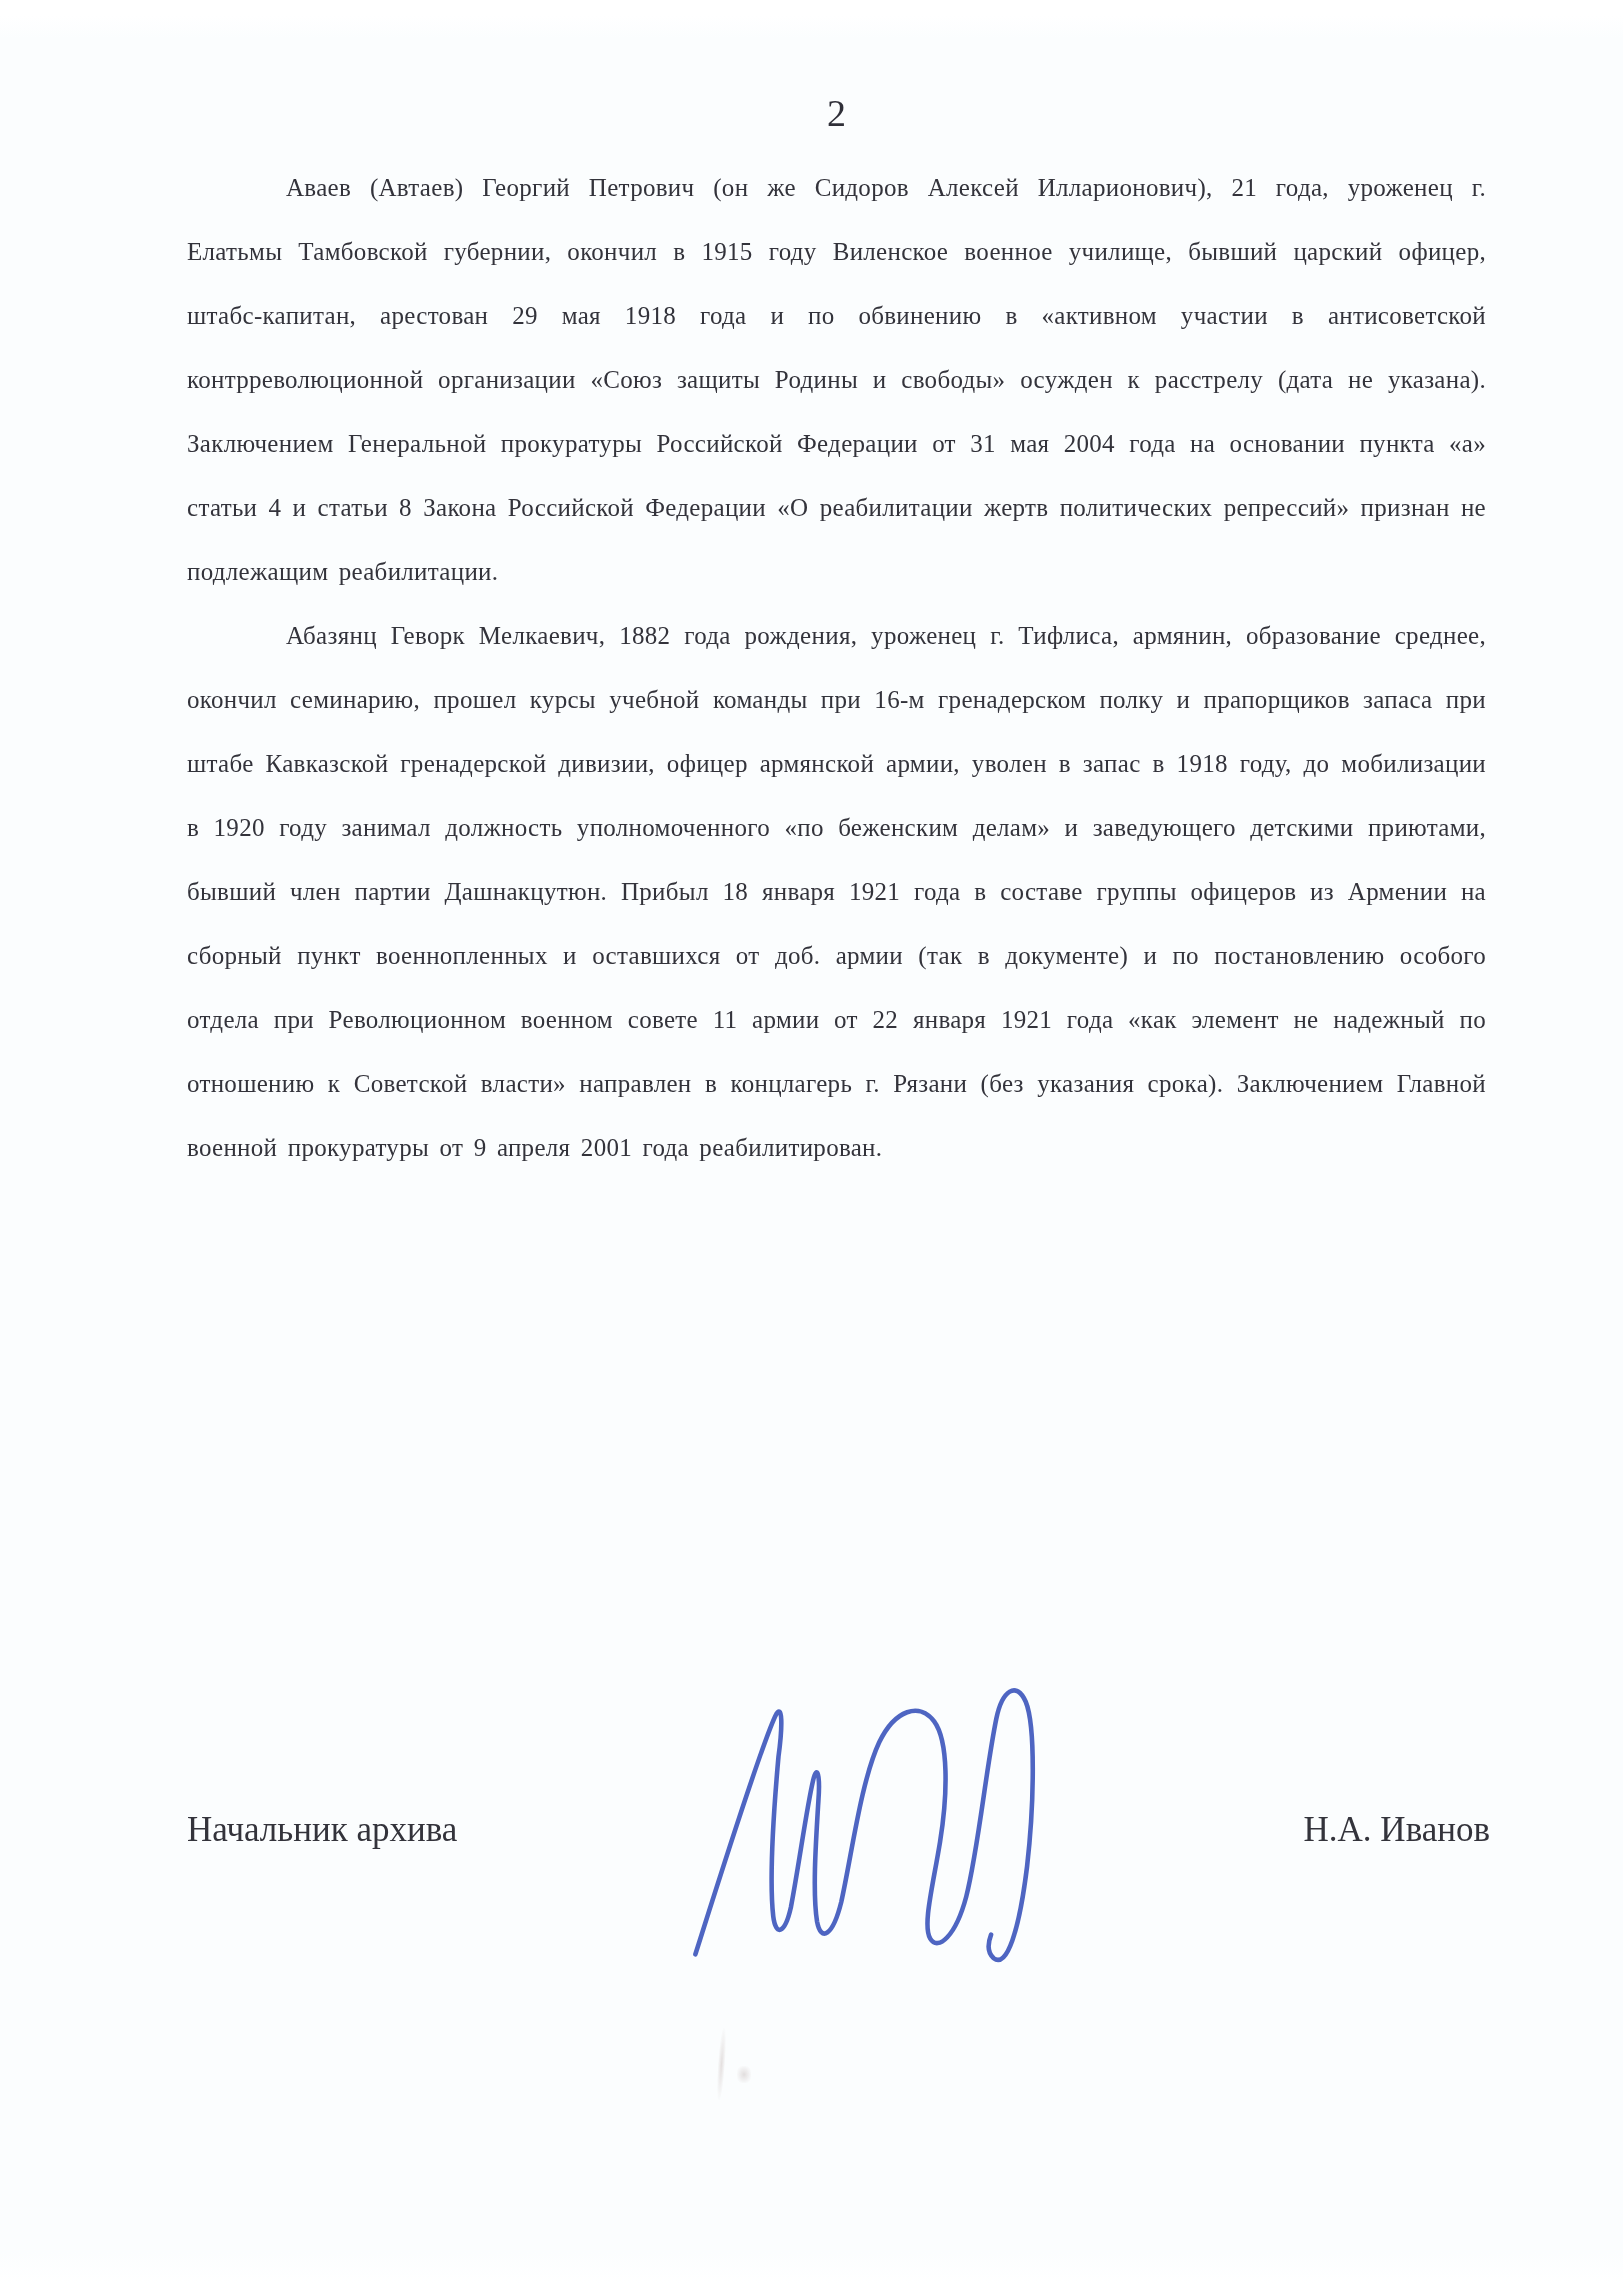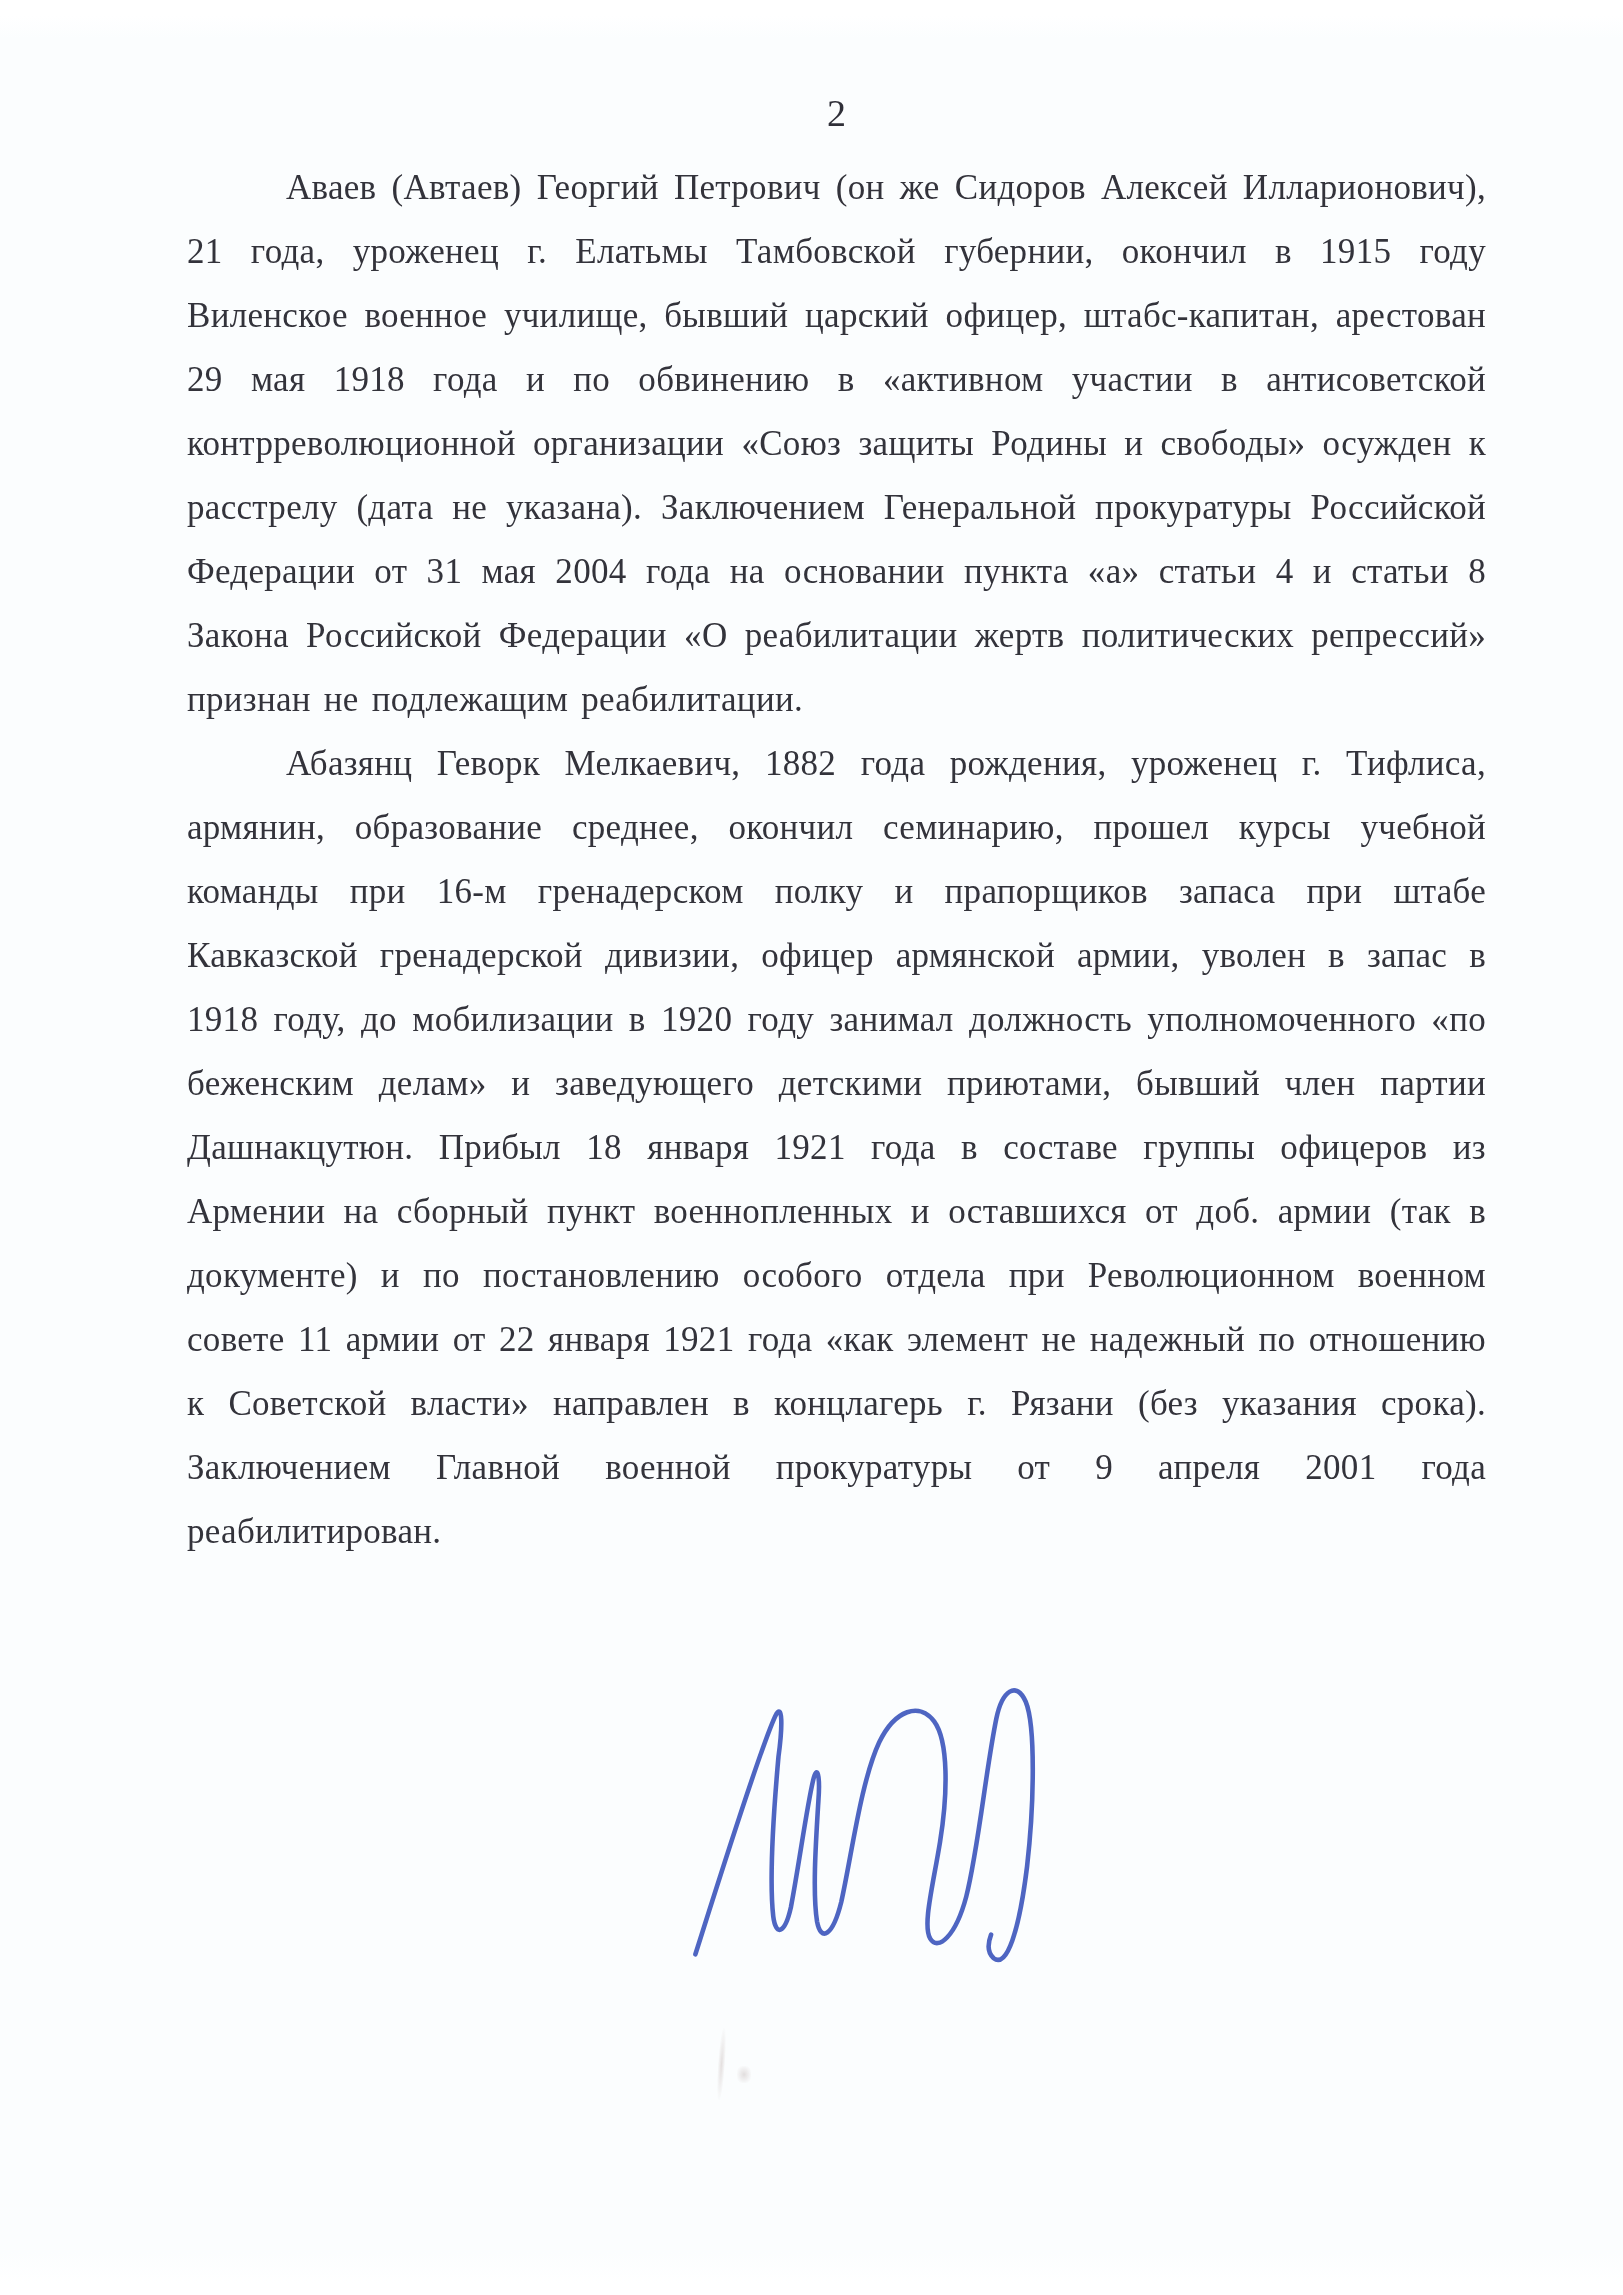--- a/index.html
+++ b/index.html
@@ -24,21 +24,21 @@
     text-align: center;
     font-size: 38px;
     line-height: 59px;
     color: #2f2f38;
   }
   .body-text {
     position: absolute;
     top: 156px;
     left: 187px;
     width: 1299px;
-    font-size: 35px;
+    font-size: 25px;
     line-height: 64px;
     text-align: justify;
     text-align-last: left;
     letter-spacing: 0.3px;
     word-spacing: 3.9px;
     color: #33333b;
   }
   .body-text p {
     margin: 0;
     text-indent: 99px;
@@ -113,20 +113,24 @@
              C401,104 400,184 388,258
              C377,326 361,386 373,406
              C385,426 412,402 428,342
              C446,272 458,148 474,70
              C483,26 505,12 519,44
              C534,80 532,200 521,296
              C509,394 490,452 470,436
              C462,429 460,416 466,400" fill="none" stroke="#3f58bd" stroke-width="7" stroke-linecap="round" stroke-linejoin="round" opacity="0.92"></path>
   </svg>
 
+  <div class="sig-row">
+    <span>Начальник архива</span>
+    <span>Н.А. Иванов</span>
+  </div>
 
   <div class="smudge">
     <span class="s1"></span>
     <span class="s2"></span>
   </div>
 
 </div>
 
 
 </body></html>

